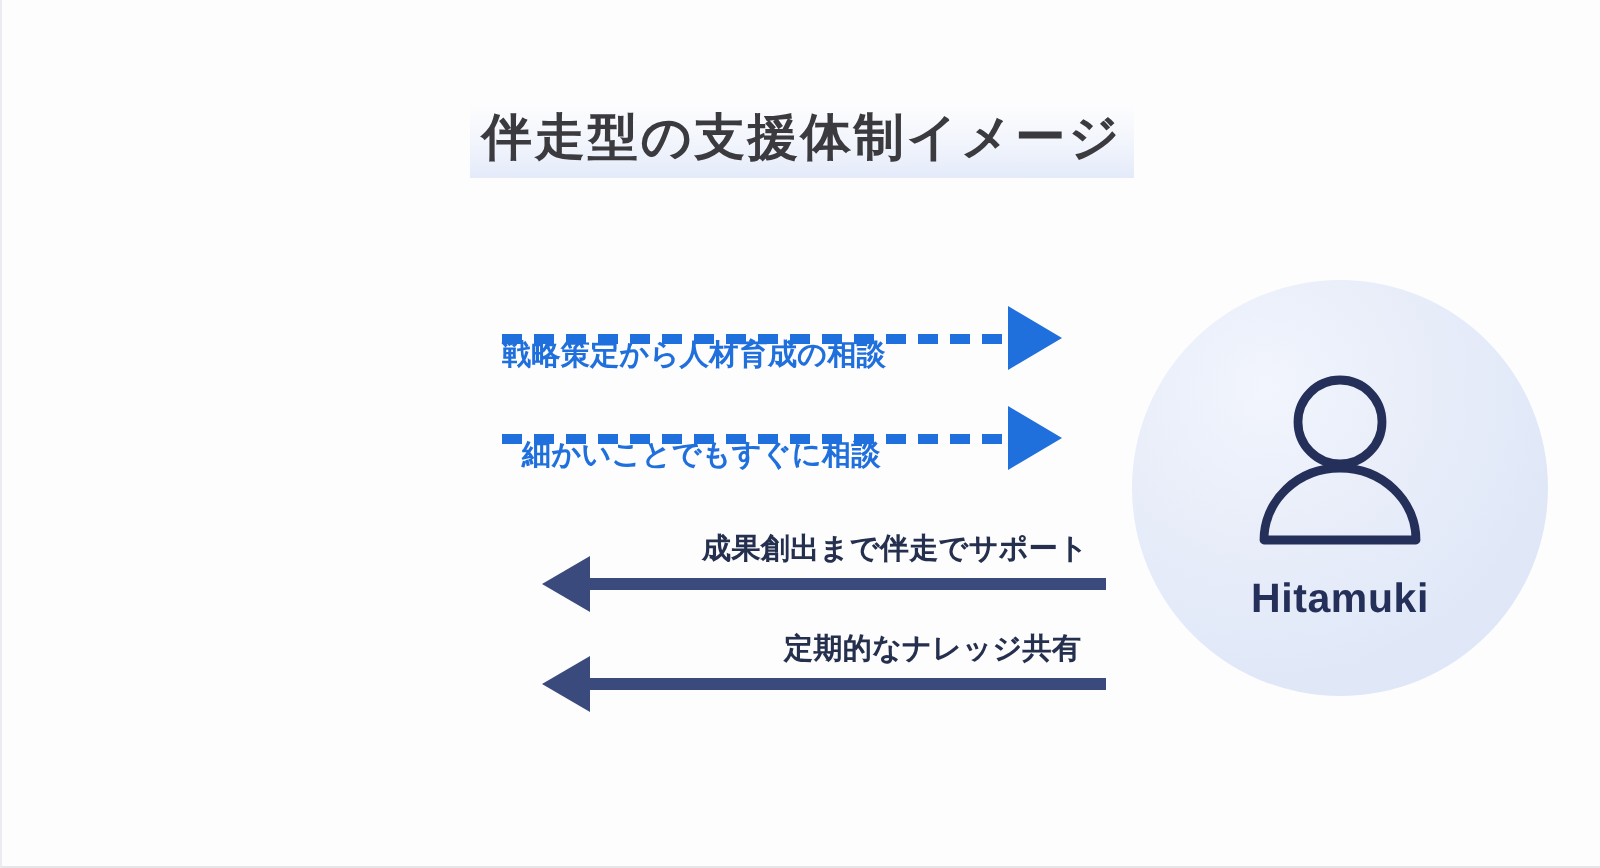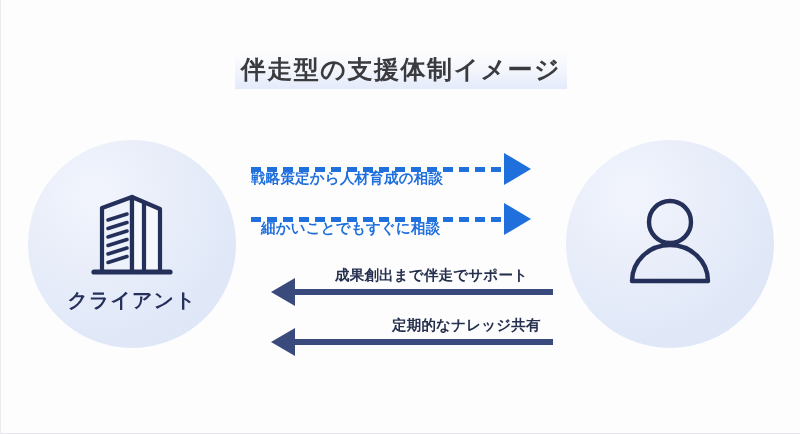--- a/index.html
+++ b/index.html
@@ -121,71 +121,47 @@
 </style>
 </head>
 <body>
 
 <div id="canvas">
 
   <div id="title-wrap">
     <span id="title">伴走型の支援体制イメージ</span>
   </div>
 
-  <div id="client-circle" class="node-circle">
-    <span class="node-icon">
-      <svg width="104" height="104" viewBox="0 0 104 104" aria-hidden="true">
-        <g fill="none" stroke="#24305a" stroke-width="4.2" stroke-linecap="round" stroke-linejoin="round">
-
-          <path d="M22 30 L52 19 L52 94 L22 94 Z" fill="#eef2fb"></path>
-
-          <path d="M52 19 L80 31 L80 94 L52 94 Z" fill="#f5f8fd"></path>
-
-          <path d="M64 25 L64 94"></path>
-
-          <path d="M14 94 L90 94" stroke-width="5.2"></path>
-        </g>
-        <g stroke="#24305a" stroke-width="3.6" stroke-linecap="round">
-          <line x1="28" y1="42" x2="47" y2="36"></line>
-          <line x1="28" y1="50.5" x2="47" y2="44.5"></line>
-          <line x1="28" y1="59" x2="47" y2="53"></line>
-          <line x1="28" y1="67.5" x2="47" y2="61.5"></line>
-          <line x1="28" y1="76" x2="47" y2="70"></line>
-          <line x1="28" y1="84.5" x2="47" y2="78.5"></line>
-        </g>
-      </svg>
-    </span>
-    <span class="node-label">クライアント</span>
-  </div>
 
   <div id="hitamuki-circle" class="node-circle">
     <span class="node-icon">
       <svg width="104" height="104" viewBox="0 0 104 104" aria-hidden="true">
         <g fill="none" stroke="#24305a" stroke-width="4.4" stroke-linecap="round" stroke-linejoin="round">
           <circle cx="52" cy="34" r="21"></circle>
           <path d="M14 93 a38 36 0 0 1 76 0 Z" fill="none"></path>
         </g>
       </svg>
     </span>
+    <span class="node-label" id="hitamuki-label">Hitamuki</span>
   </div>
 
   <div class="arrow-row">
     <span class="arrow-label blue" style="left:250px; top:143px;">戦略策定から人材育成の相談</span>
     <span class="dashed-line" style="left:250px; top:167px; width:254px;"></span>
     <span class="tri tri-right" style="left:503px; top:153px;"></span>
   </div>
 
   <div class="arrow-row">
     <span class="arrow-label blue" style="left:260px; top:193px;">細かいことでもすぐに相談</span>
     <span class="dashed-line" style="left:250px; top:217px; width:254px;"></span>
     <span class="tri tri-right" style="left:503px; top:203px;"></span>
   </div>
 
   <div class="arrow-row">
-    <span class="arrow-label navy" style="left:334px; top:268px;">成果創出まで伴走でサポート</span>
+    <span class="arrow-label navy" style="left:350px; top:268px;">成果創出まで伴走でサポート</span>
     <span class="solid-line" style="left:294px; top:289px; width:258px;"></span>
     <span class="tri tri-left" style="left:270px; top:278px;"></span>
   </div>
 
   <div class="arrow-row">
     <span class="arrow-label navy" style="left:391px; top:318px;text-align:center;">定期的なナレッジ共有</span>
     <span class="solid-line" style="left:294px; top:339px; width:258px;"></span>
     <span class="tri tri-left" style="left:270px; top:328px;"></span>
   </div>
 

